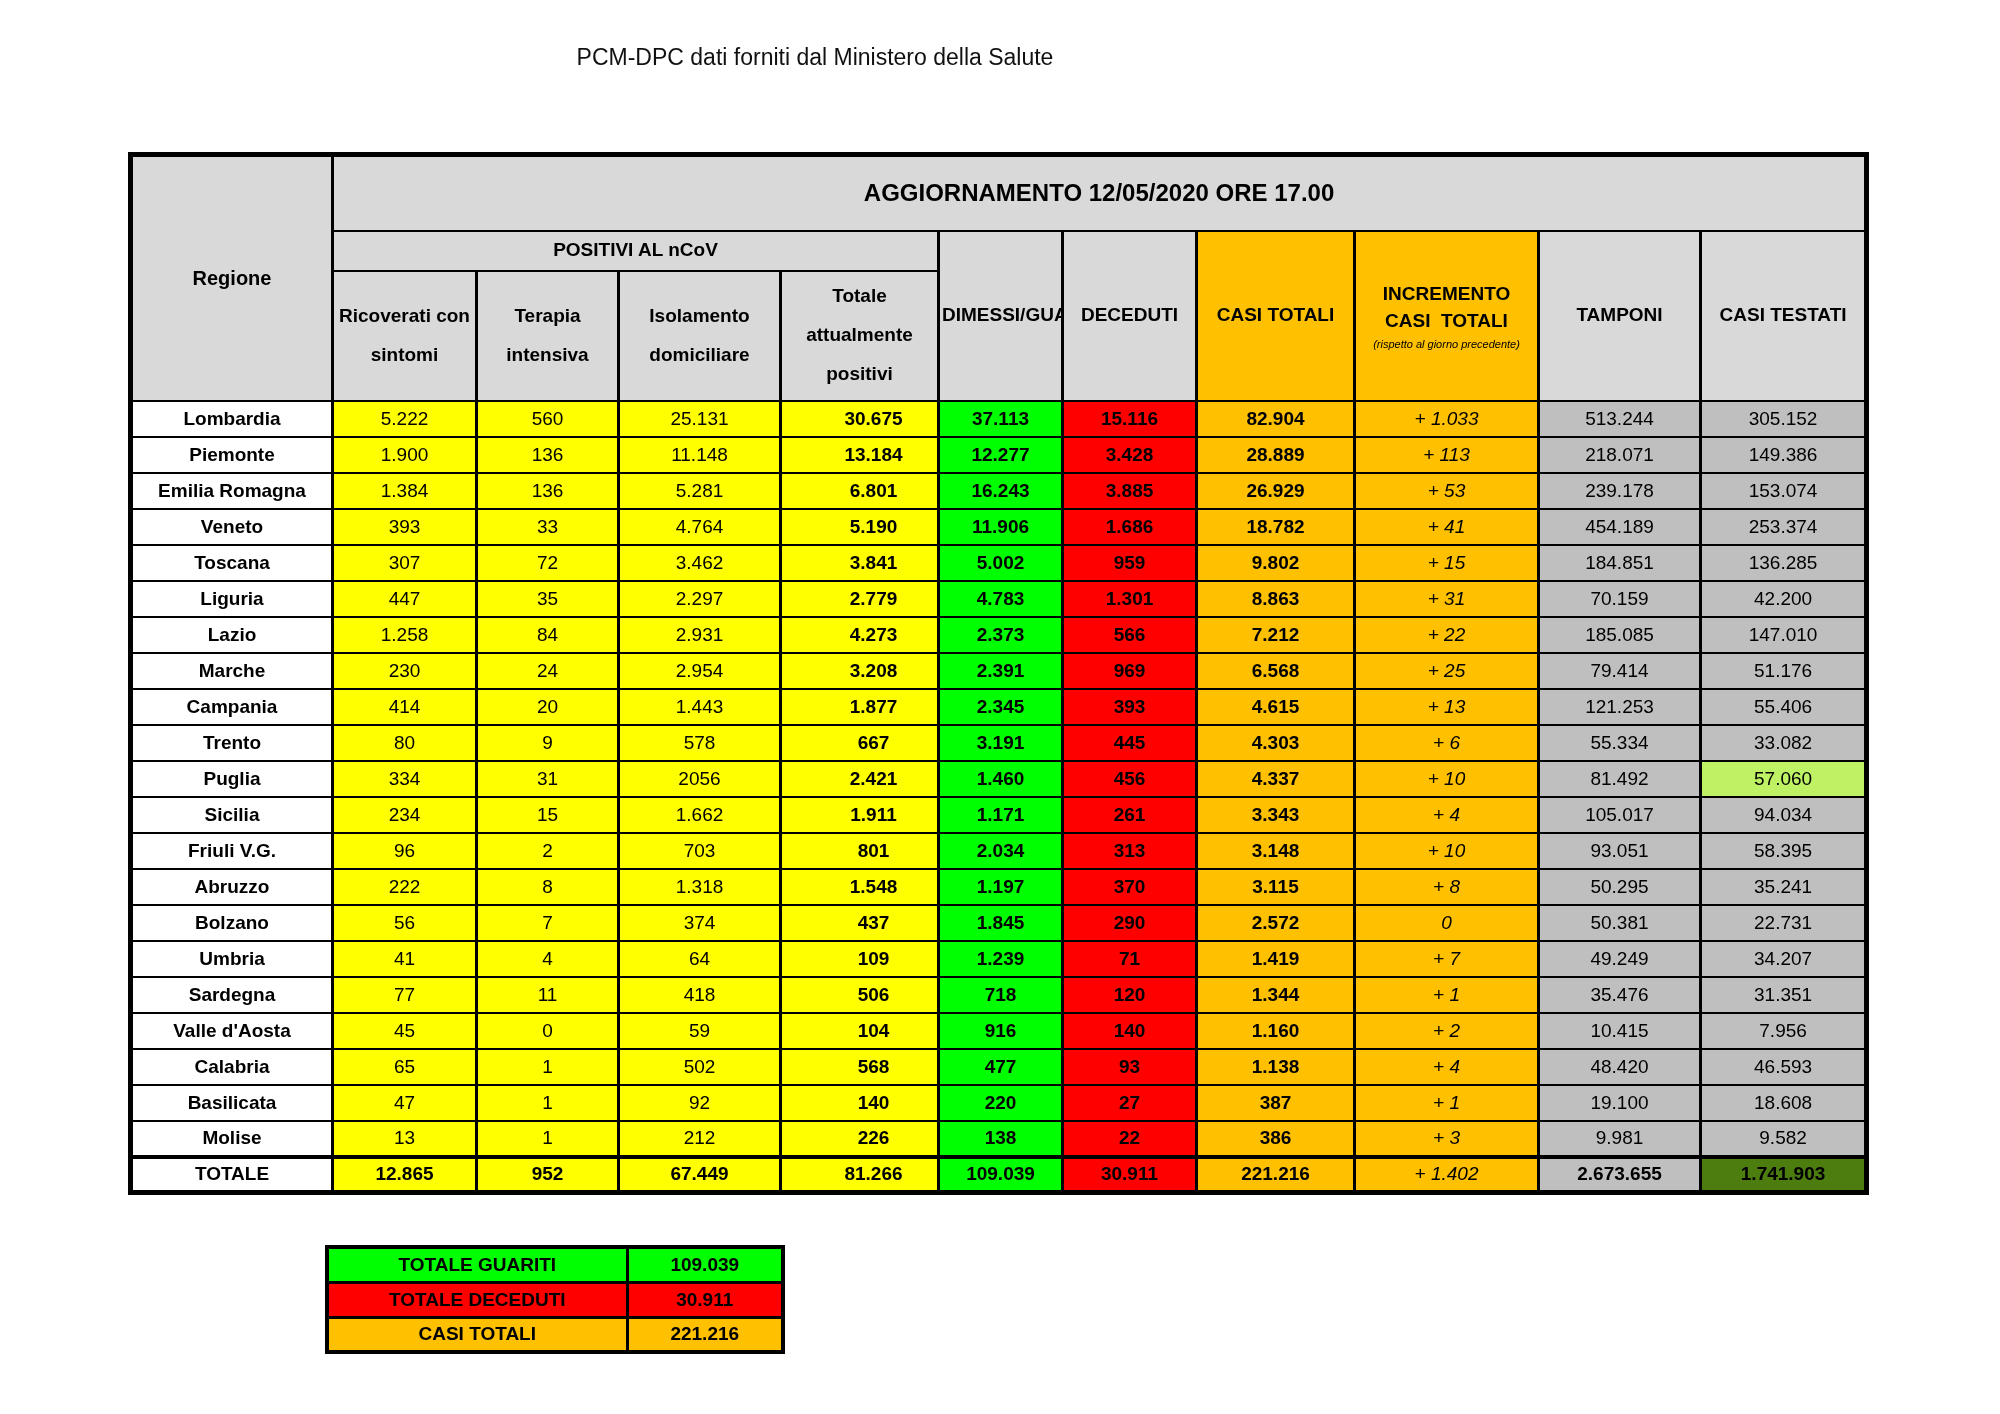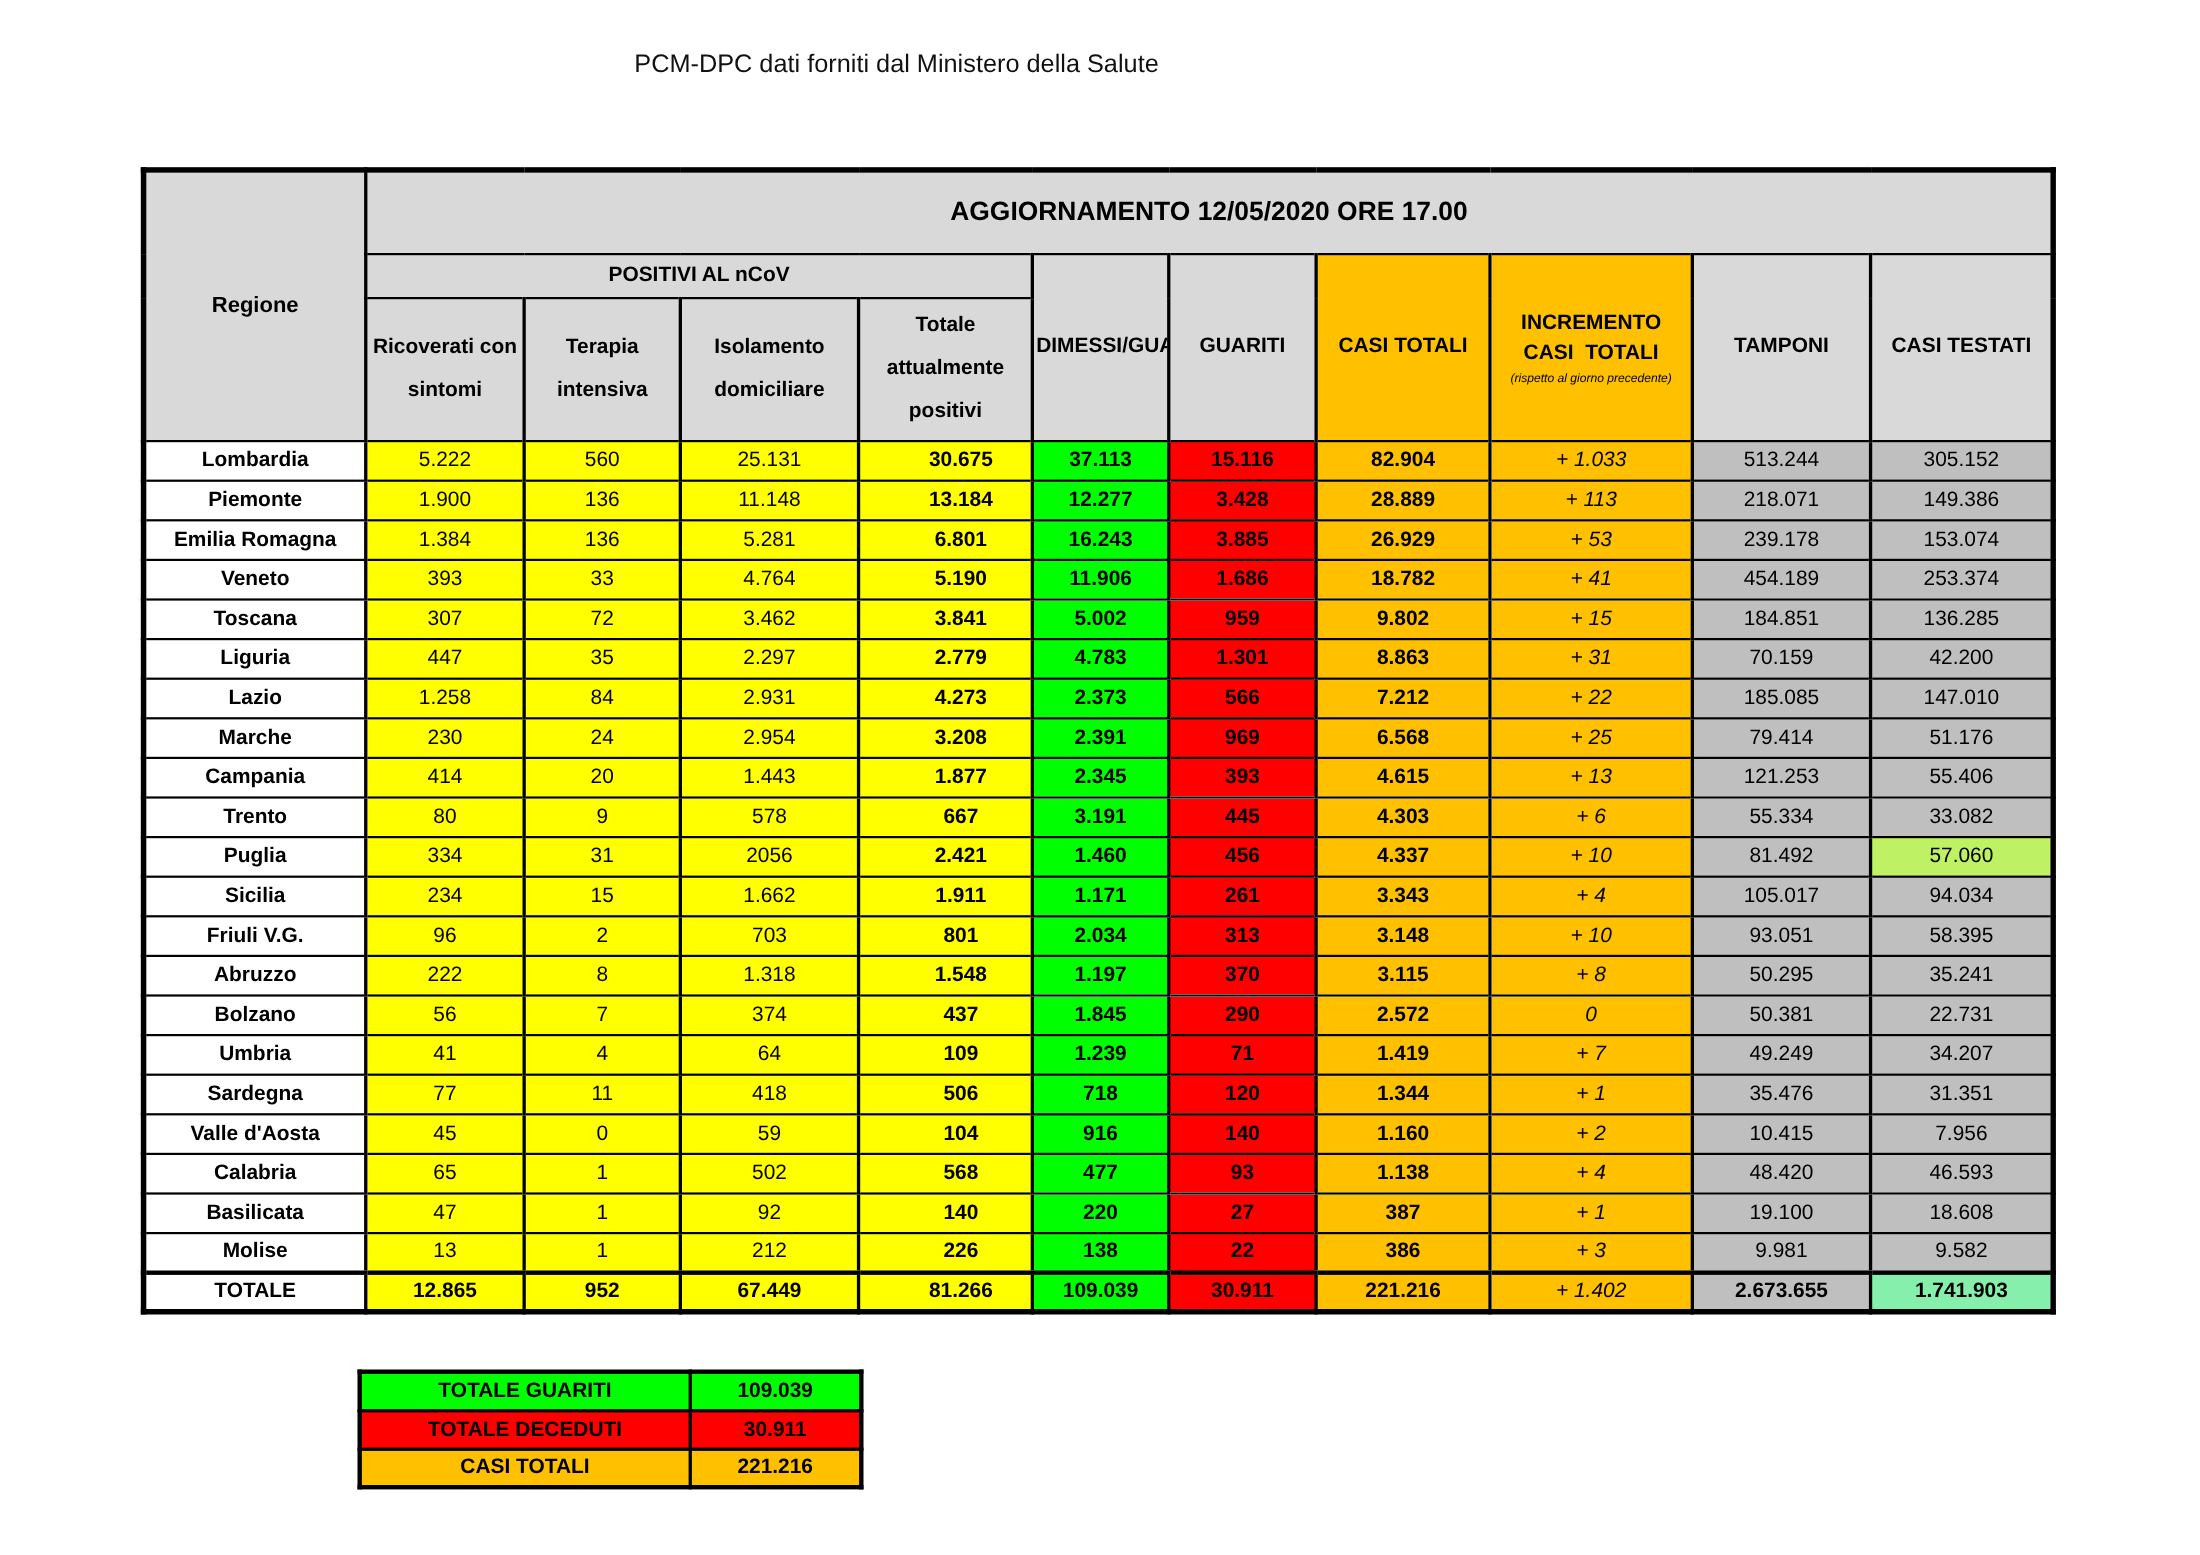--- a/index.html
+++ b/index.html
@@ -78,21 +78,21 @@
       <col style="width:166px">
   </colgroup>
   <thead>
     <tr>
       <th class="hdr region-hdr" rowspan="3">Regione</th>
       <th class="hdr banner" colspan="10">AGGIORNAMENTO 12/05/2020 ORE 17.00</th>
     </tr>
     <tr>
       <th class="hdr group" colspan="4">POSITIVI AL nCoV</th>
       <th class="hdr" rowspan="2">DIMESSI/GUARITI</th>
-      <th class="hdr" rowspan="2">GUARITI</th>
+      <th class="hdr" rowspan="2">DECEDUTI</th>
       <th class="hdr orange-hdr" rowspan="2">CASI TOTALI</th>
       <th class="hdr orange-hdr incr" rowspan="2">
         <div>INCREMENTO</div>
         <div>CASI  TOTALI</div>
         <div class="note">(rispetto al giorno precedente)</div>
       </th>
       <th class="hdr" rowspan="2">TAMPONI</th>
       <th class="hdr" rowspan="2">CASI TESTATI</th>
     </tr>
     <tr>
@@ -380,21 +380,21 @@
         <td class="c-region">TOTALE</td>
         <td class="c-yellow">12.865</td>
         <td class="c-yellow">952</td>
         <td class="c-yellow">67.449</td>
         <td class="c-yellow b">81.266</td>
         <td class="c-green">109.039</td>
         <td class="c-red">30.911</td>
         <td class="c-orange">221.216</td>
         <td class="c-orange-i">+ 1.402</td>
         <td class="c-gray" style="background: rgb(191, 191, 191);">2.673.655</td>
-        <td class="c-gray" style="background: #86efac; text-align: center;">1.741.903</td>
+        <td class="c-gray" style="background: #4d7c0f; text-align: center;">1.741.903</td>
       </tr>
     </tbody>
 </table>
 
 <table class="summary">
   <colgroup>
       <col style="width:300px">
       <col style="width:156px">
     </colgroup>
   <tbody>

